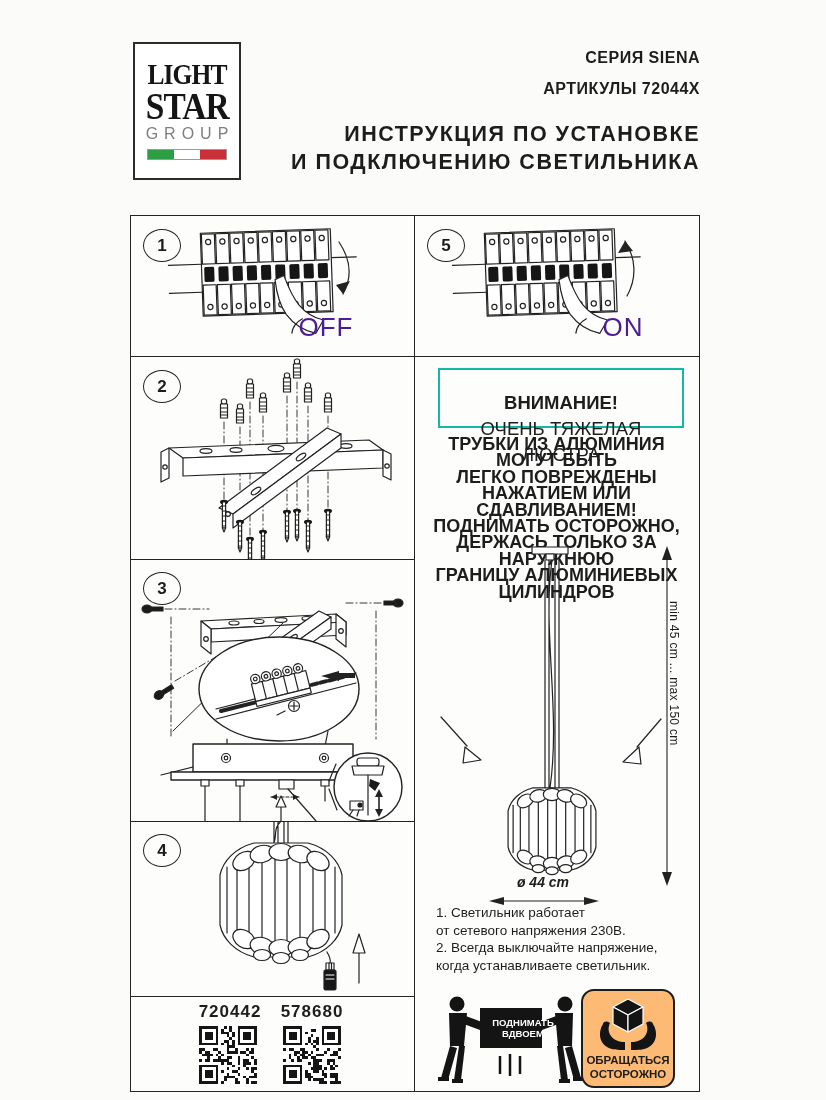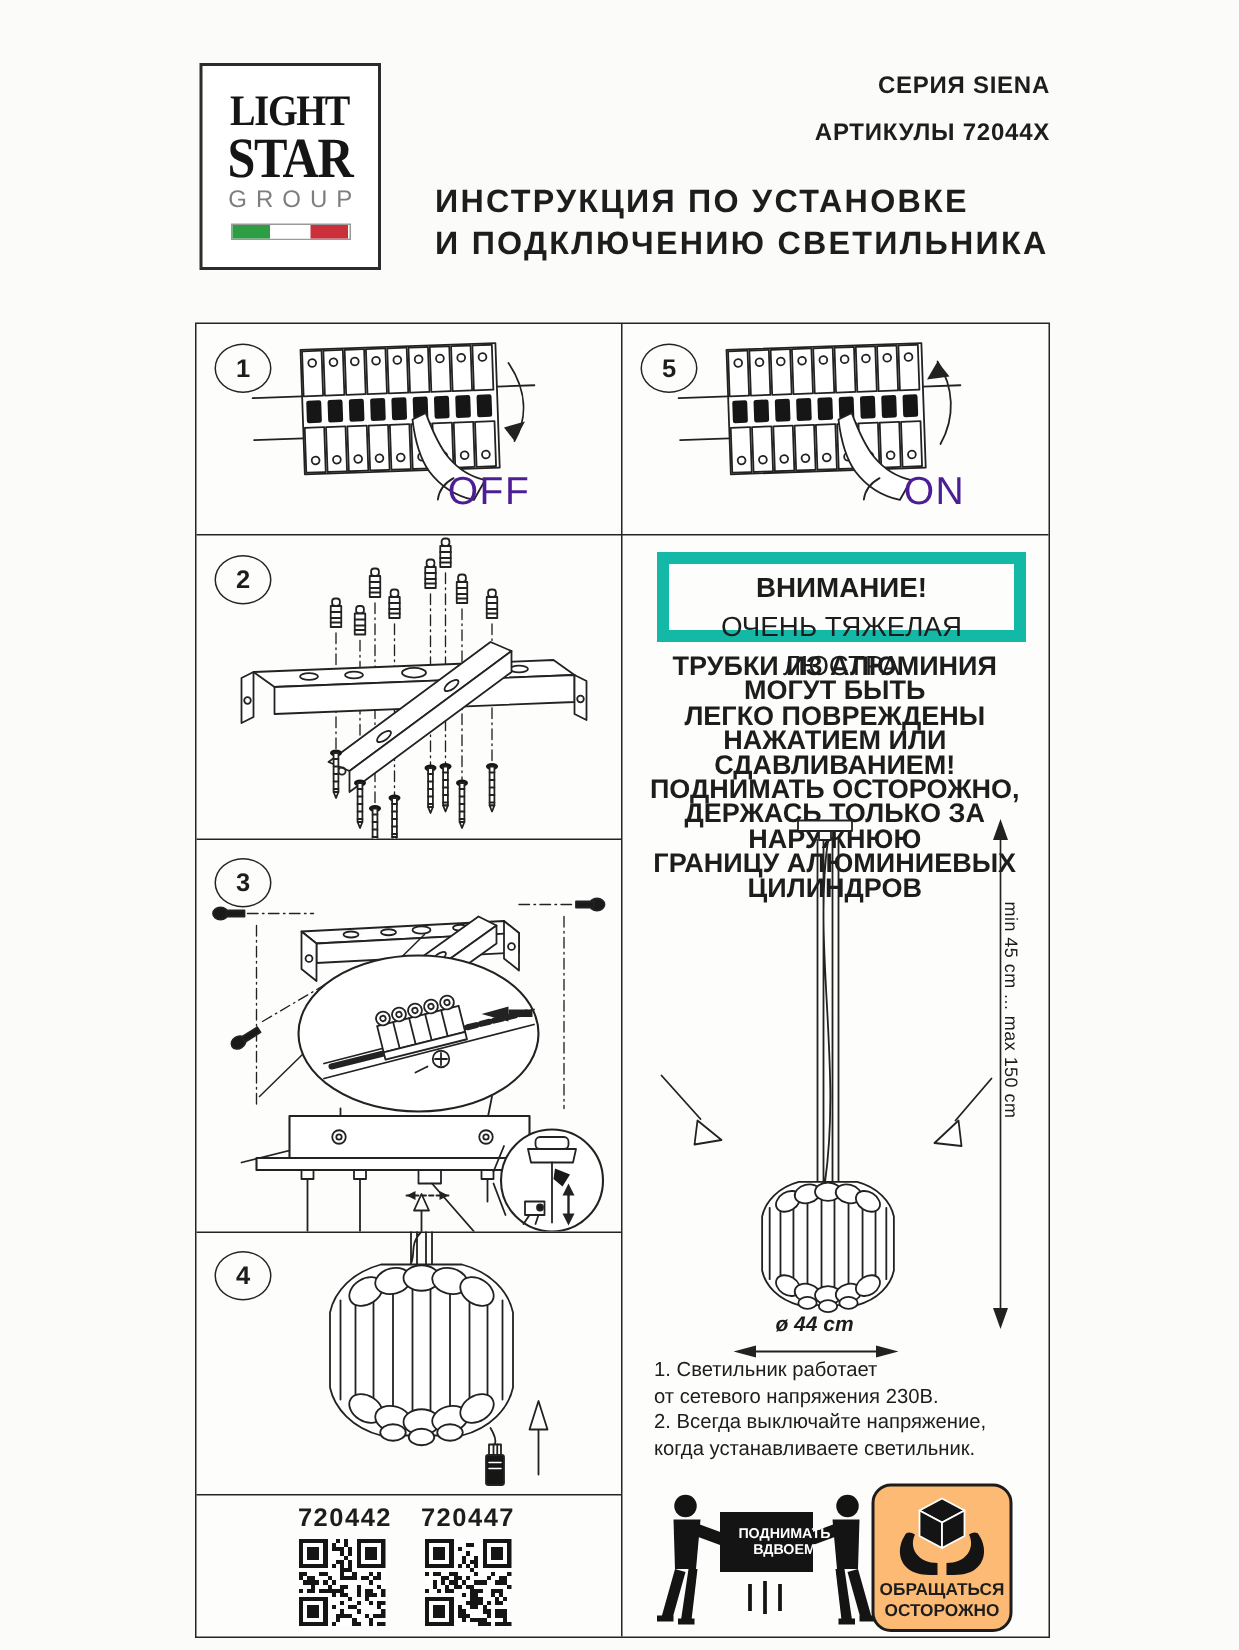--- a/index.html
+++ b/index.html
@@ -7,42 +7,42 @@
     width:826px;height:1100px;position:relative;overflow:hidden;
     background:#fbfbfa;color:#1d1d1d;
     font-family:"Liberation Sans","DejaVu Sans",sans-serif;
     -webkit-font-smoothing:antialiased;
   }
   .abs{position:absolute;}
   svg{display:block;}
   .line-art{stroke:#222;fill:none;stroke-width:1.2;stroke-linejoin:round;stroke-linecap:round;}
 
   
-  .logo-box{left:133px;top:42px;width:121px;height:138px;border:2px solid #2c2c2c;background:#fff;
+  .logo-box{left:133px;top:42px;width:108px;height:138px;border:2px solid #2c2c2c;background:#fff;
     display:flex;flex-direction:column;align-items:center;justify-content:flex-start;padding-top:16px;box-sizing:border-box;}
   .logo-light{font-family:"Liberation Serif","DejaVu Serif",serif;font-weight:700;font-size:29px;line-height:28px;transform:scaleX(.88);letter-spacing:-1px;color:#151515;}
   .logo-star{font-family:"Liberation Serif","DejaVu Serif",serif;font-weight:700;font-size:38px;line-height:36px;transform:scaleX(.88);letter-spacing:-1px;color:#151515;}
   .logo-group{font-size:16px;line-height:20px;color:#7e7e7e;letter-spacing:6px;padding-left:6px;}
   .logo-flag{width:78px;height:9px;border:1px solid #9a9a9a;display:flex;margin-top:5px;}
   .logo-flag > div{height:100%;}
   .hdr-series{left:330px;top:42px;width:370px;text-align:right;font-weight:700;font-size:16px;line-height:31px;letter-spacing:.5px;white-space:pre-line;}
-  .hdr-title{left:290px;top:120px;width:410px;font-weight:700;font-size:21.5px;line-height:28px;letter-spacing:1.5px;white-space:pre-line;}
+  .hdr-title{left:290px;top:120px;width:410px;text-align:right;font-weight:700;font-size:21.5px;line-height:28px;letter-spacing:1.5px;white-space:pre-line;}
 
   
   .sheet{left:130px;top:215px;width:568px;height:875px;border:1.5px solid #242424;background:#fdfdfc;}
   .vline{left:283px;top:0;width:0;height:875px;border-left:1.5px solid #242424;}
   .hline{height:0;border-top:1.5px solid #242424;}
 
   .badge{width:36px;height:31px;border:1.7px solid #242424;border-radius:50%;background:#fdfdfc;
     display:flex;align-items:center;justify-content:center;font-weight:700;font-size:17px;}
 
   .switch-label{font-size:26px;letter-spacing:1px;color:#4c1d95;text-align:center;}
 
   
-  .warn-box{border:8px solid #14b8a6;text-align:center;padding-top:3px;box-sizing:border-box;background:#fdfdfc;}
+  .warn-box{border:2px solid #14b8a6;text-align:center;padding-top:20px;box-sizing:border-box;background:#fdfdfc;}
   .warn-box .l1{font-weight:700;font-size:18.5px;line-height:26px;}
   .warn-box .l2{font-weight:400;font-size:18.5px;line-height:26px;}
   .warn-body{font-weight:700;font-size:18px;line-height:16.4px;text-align:center;white-space:pre-line;}
   .dim-v{writing-mode:vertical-rl;font-size:12px;letter-spacing:.3px;color:#1c1c1c;}
   .dia-label{font-weight:600;font-size:14px;text-align:center;font-style:italic;}
   .notes{font-size:13.5px;line-height:17.6px;white-space:pre-line;}
   .lift-text{color:#fff;font-weight:700;font-size:9.5px;line-height:11px;text-align:center;white-space:pre-line;
     display:flex;align-items:center;justify-content:center;padding-left:12px;}
   .handle-box{border:2.5px solid #1c1c1c;border-radius:13px;background:#fdba74;box-sizing:border-box;
     display:flex;flex-direction:column;align-items:center;padding-top:7px;}
@@ -462,21 +462,21 @@
       <rect x="195" y="142" width="8" height="7" fill="#fff"></rect>
       <path d="M198,142 v7 M200.5,142 v7"></path>
       <rect x="193" y="149" width="12" height="20" rx="1.5" fill="#161616"></rect>
       <path d="M195,154 h8 M195,158 h8" stroke="#fff" stroke-width="1"></path>
       <path d="M228,162 V132"></path>
       <polygon points="222,132 234,132 228,113" fill="#fff"></polygon>
     </g>
   </svg>
 
   <div class="abs qr-label" style="left:44px;top:786px;width:110px">720442</div>
-  <div class="abs qr-label" style="left:126px;top:786px;width:110px">720447</div>
+  <div class="abs qr-label" style="left:126px;top:786px;width:110px">578680</div>
   <svg class="abs" style="left:68px;top:810px" width="58" height="58" viewBox="0 0 21 21" shape-rendering="crispEdges">
       <rect x="0" y="0" width="21" height="21" fill="#fff"></rect>
       <rect x="0" y="0" width="1" height="1" fill="#151515"></rect>
       <rect x="0" y="1" width="1" height="1" fill="#151515"></rect>
       <rect x="0" y="2" width="1" height="1" fill="#151515"></rect>
       <rect x="0" y="3" width="1" height="1" fill="#151515"></rect>
       <rect x="0" y="4" width="1" height="1" fill="#151515"></rect>
       <rect x="0" y="5" width="1" height="1" fill="#151515"></rect>
       <rect x="0" y="6" width="1" height="1" fill="#151515"></rect>
       <rect x="1" y="0" width="1" height="1" fill="#151515"></rect>

